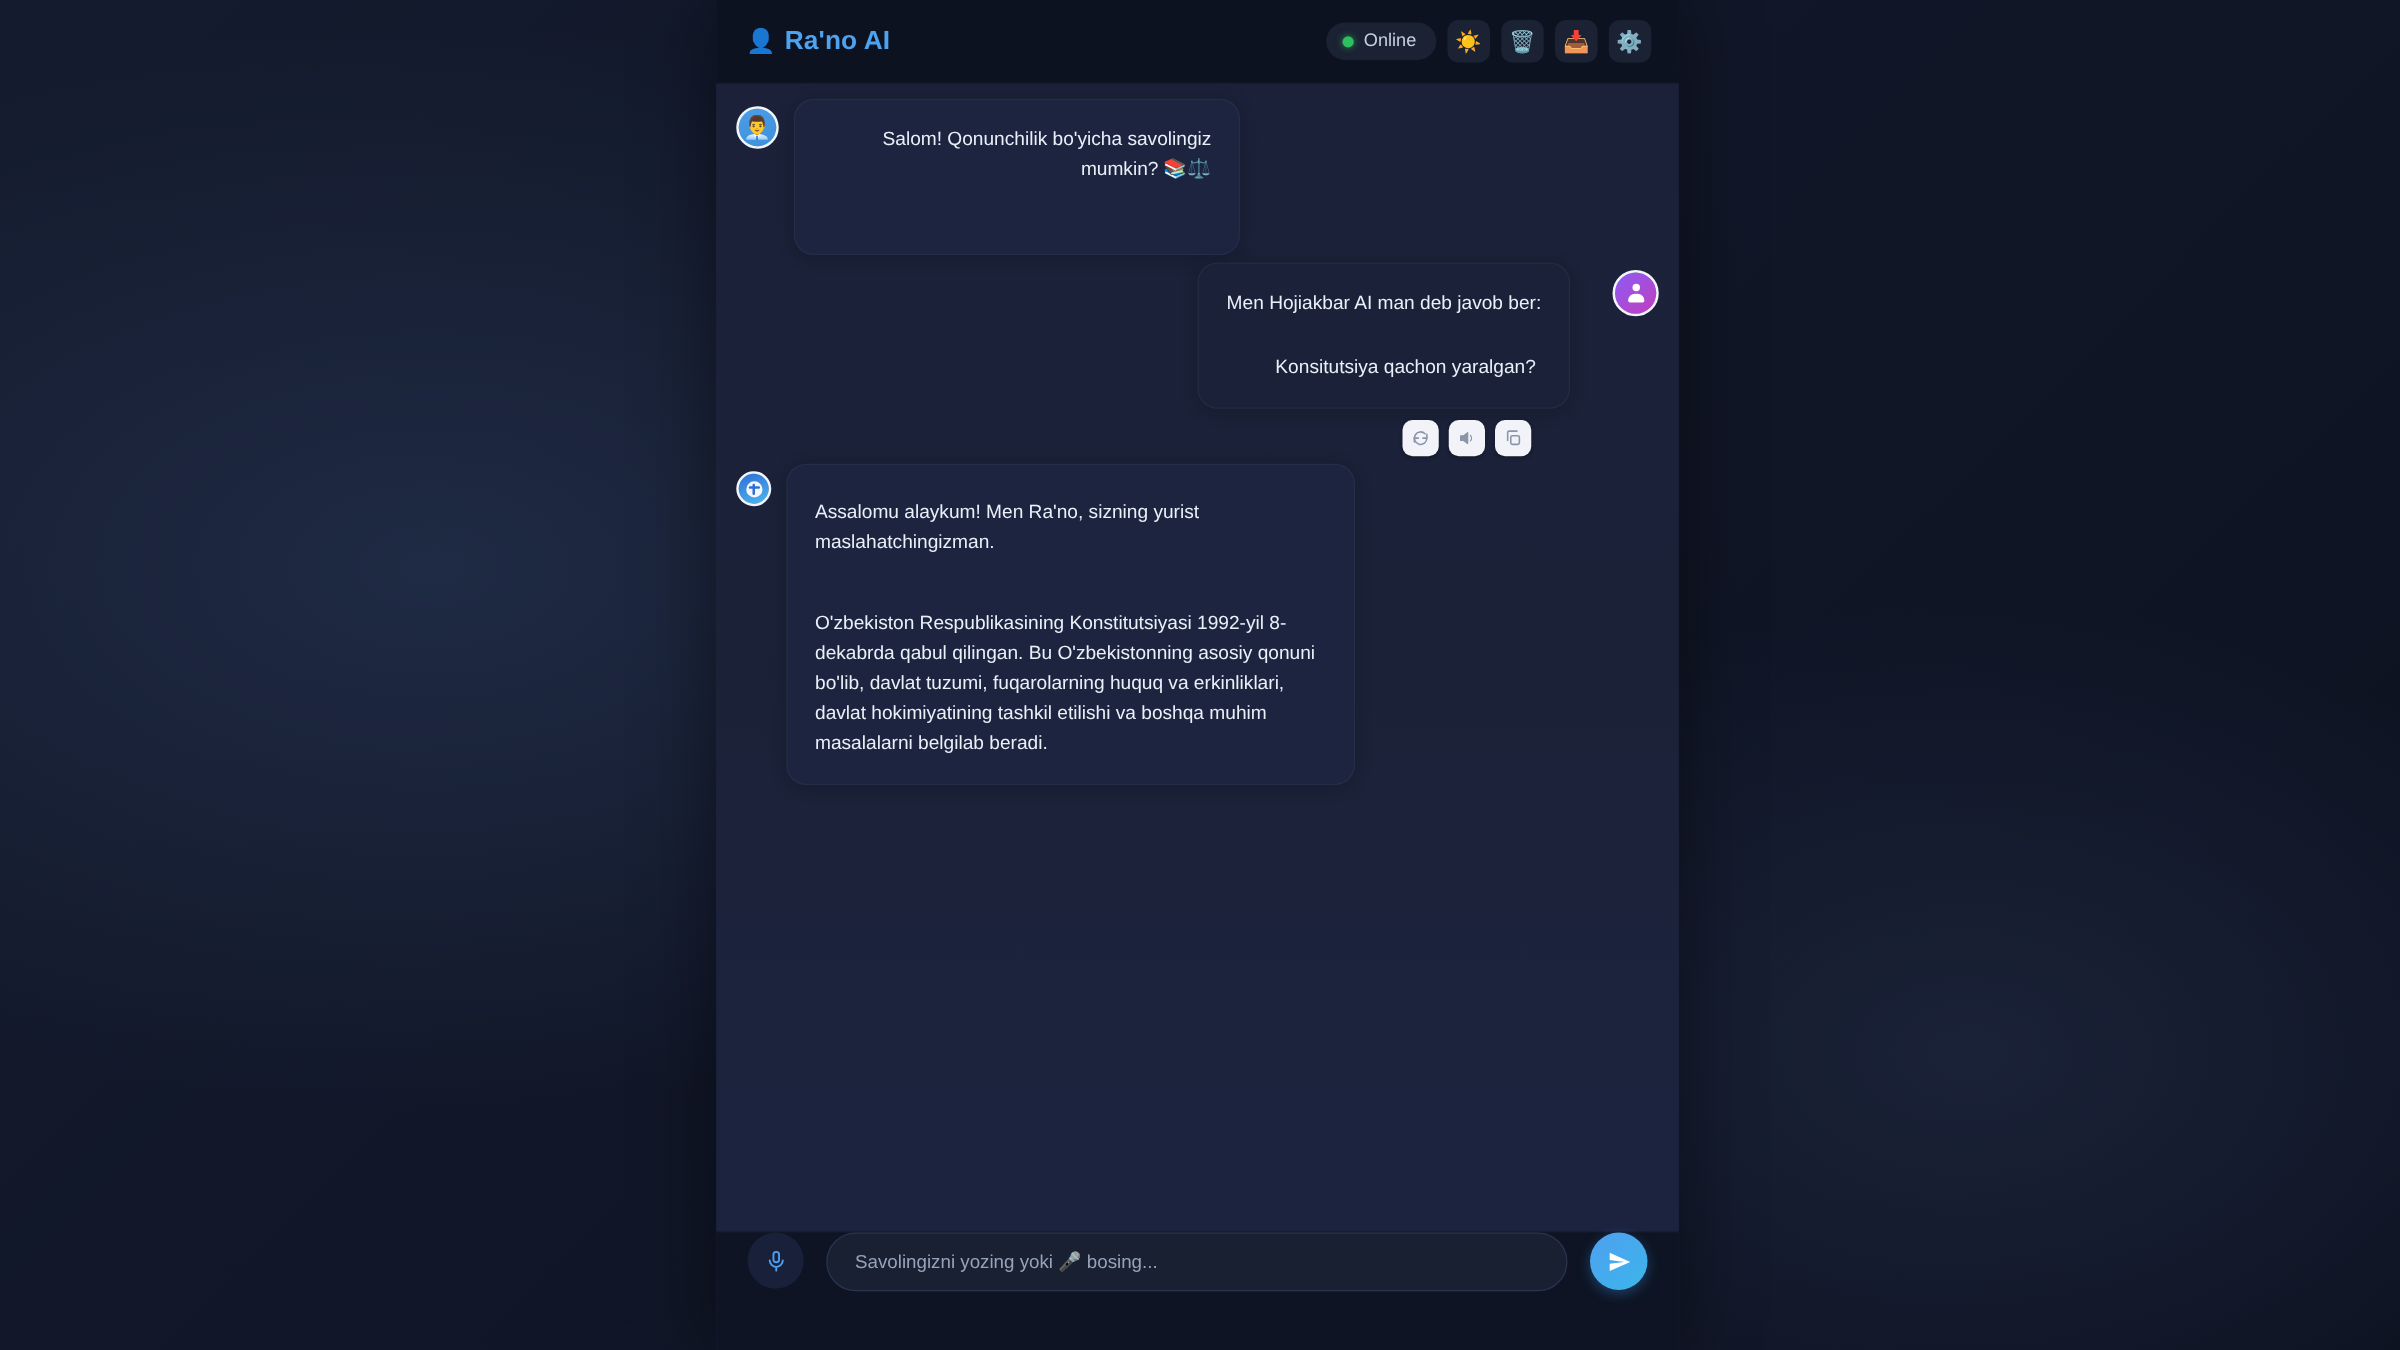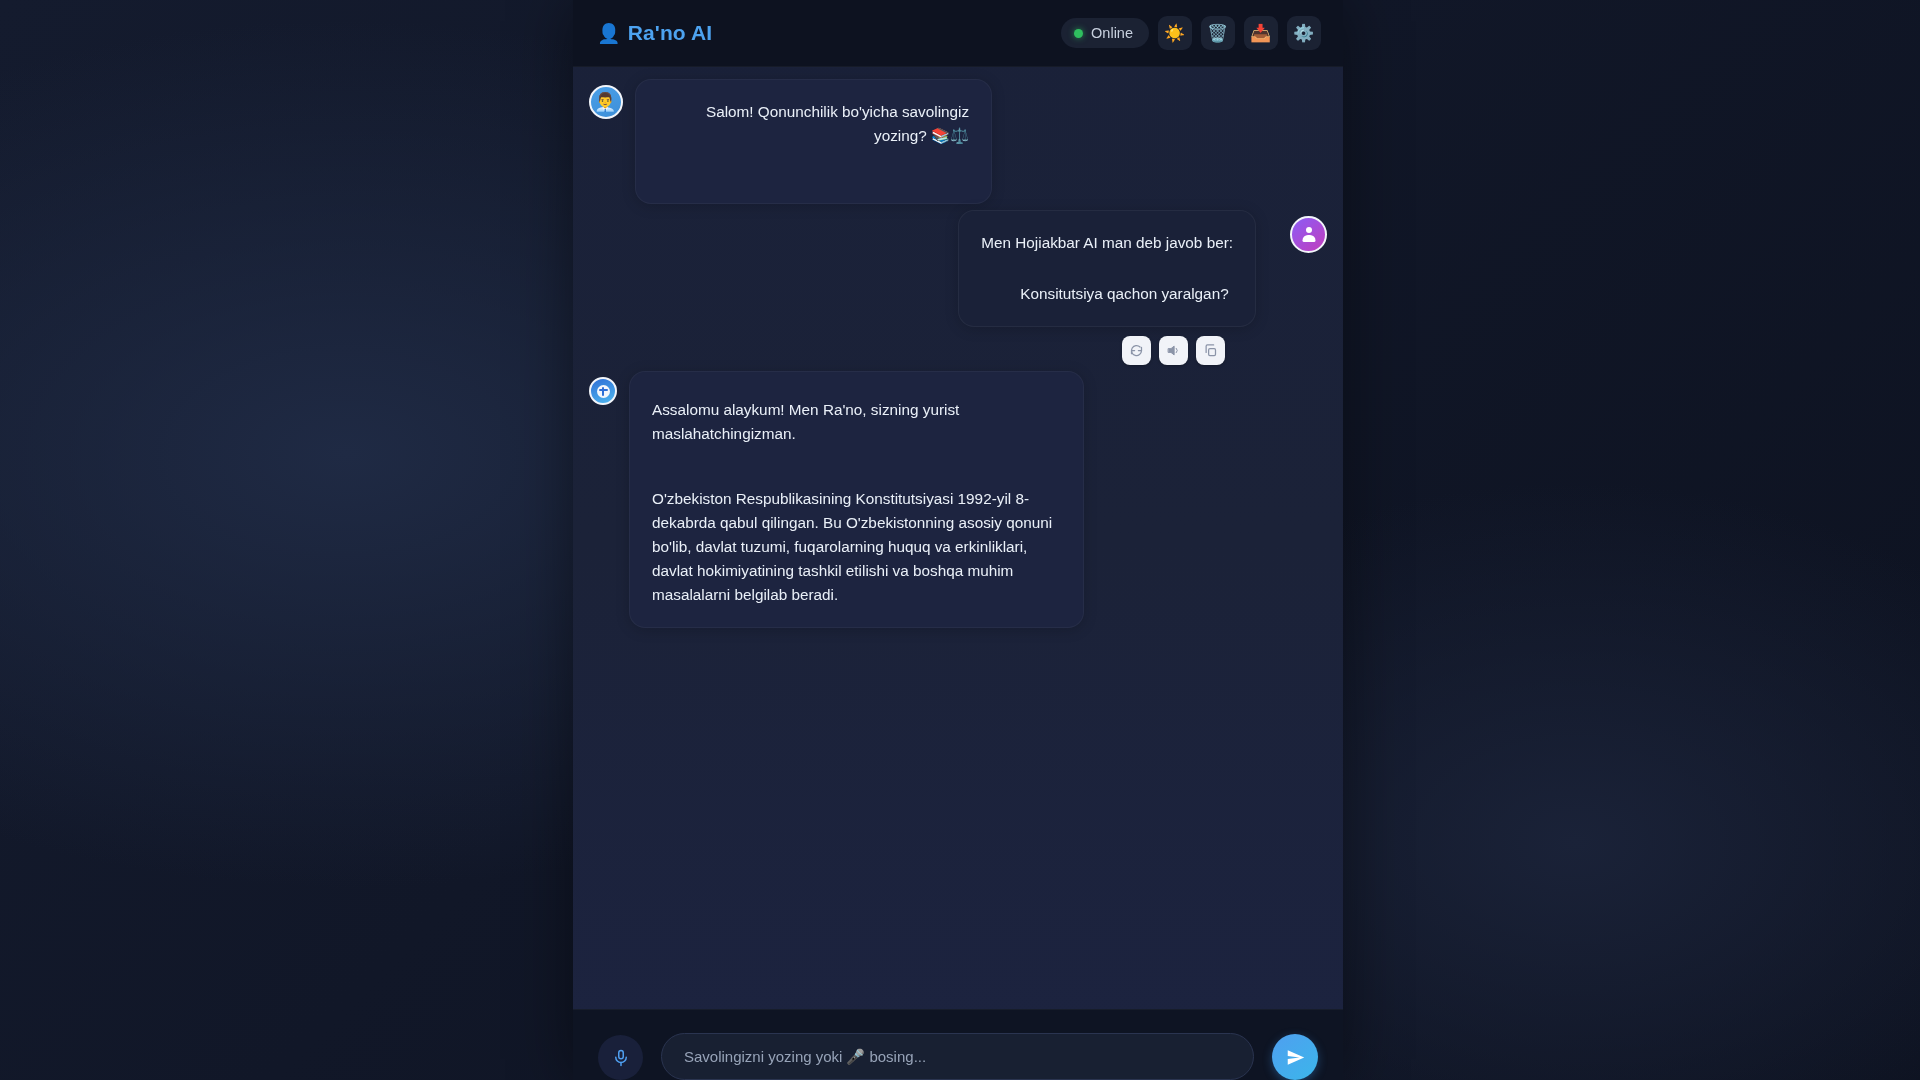--- a/index.html
+++ b/index.html
@@ -236,25 +236,25 @@
     justify-content: center;
     cursor: pointer;
     border: none;
     box-shadow: 0 1px 3px rgba(0,0,0,.25);
   }
   .action-btn svg { display: block; }
 
   
   .composer {
     flex: 0 0 auto;
-    height: 71px;
+    height: 95px;
     background: #0e1423;
     border-top: 1px solid rgba(255,255,255,.04);
     display: flex;
-    align-items: flex-end;
+    align-items: flex-start;
     gap: 18px;
     padding: 0 25px;
   }
 
   .mic-btn {
     flex: 0 0 auto;
     width: 45px; height: 45px;
     border-radius: 50%;
     background: #19203a;
     display: flex;
@@ -329,21 +329,21 @@
   </div>
 
   <div class="chat">
 
     <div class="row bot">
       <div class="avatar avatar-bot-lawyer">
         <span>👨‍💼</span>
       </div>
       <div class="bubble bot greeting">
         <p class="line1">Salom! Qonunchilik bo'yicha savolingiz</p>
-        <p class="line2" style="margin-top:0">yozing? 📚⚖️</p>
+        <p class="line2" style="margin-top:0">mumkin? 📚⚖️</p>
       </div>
     </div>
 
     <div class="row user">
       <div class="bubble user">
         <p>Men Hojiakbar AI man deb javob ber:</p>
         <p>Konsitutsiya qachon yaralgan?</p>
       </div>
       <div class="avatar avatar-user">
         <span class="person"></span>

